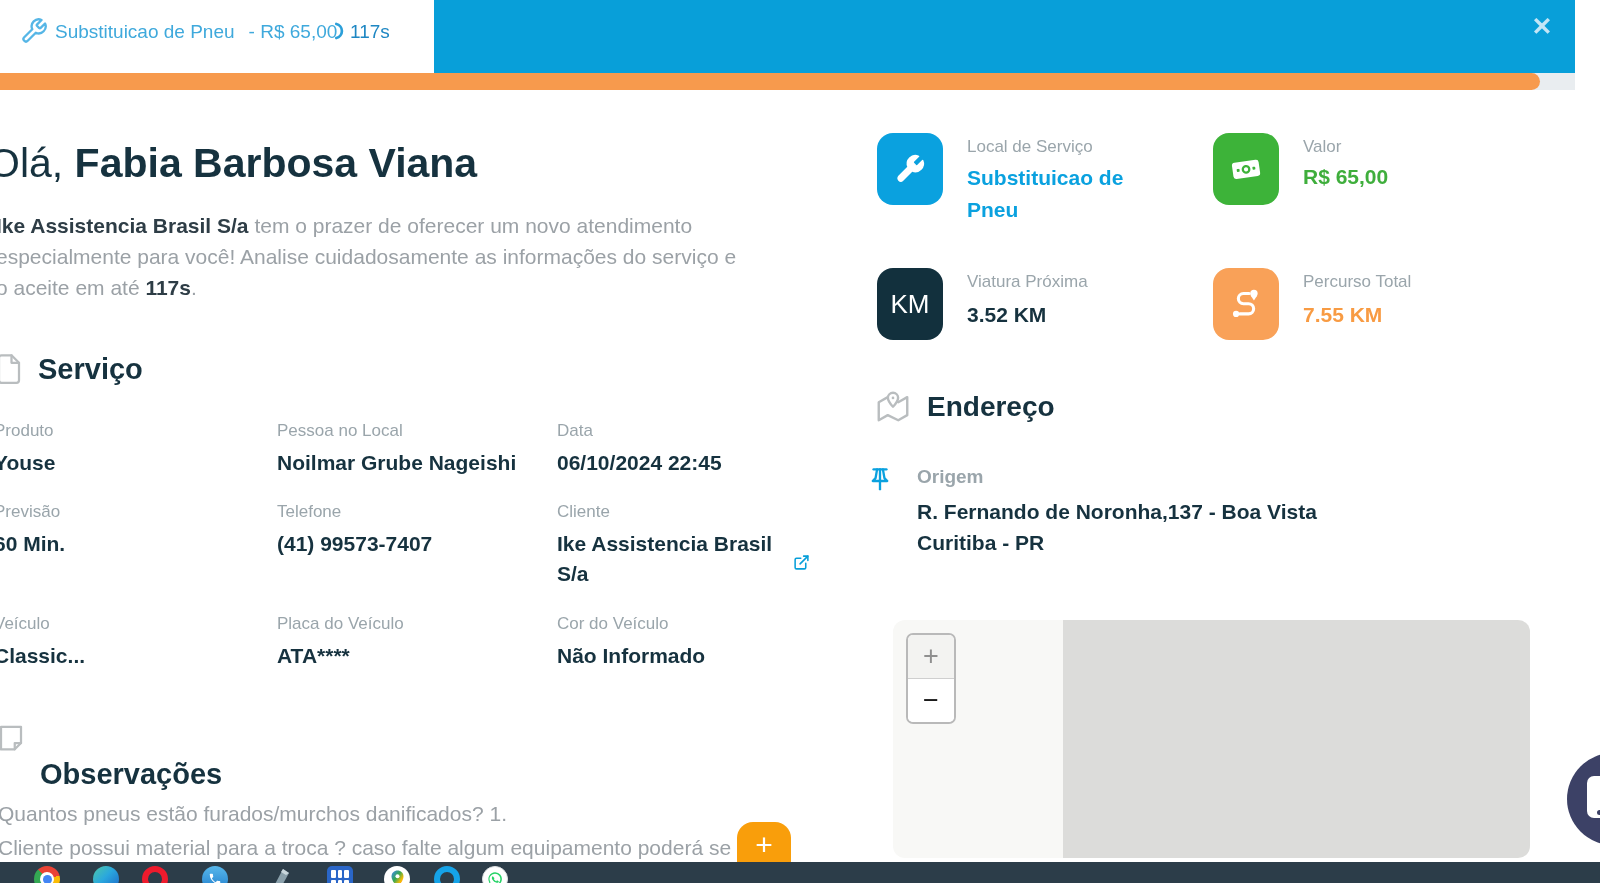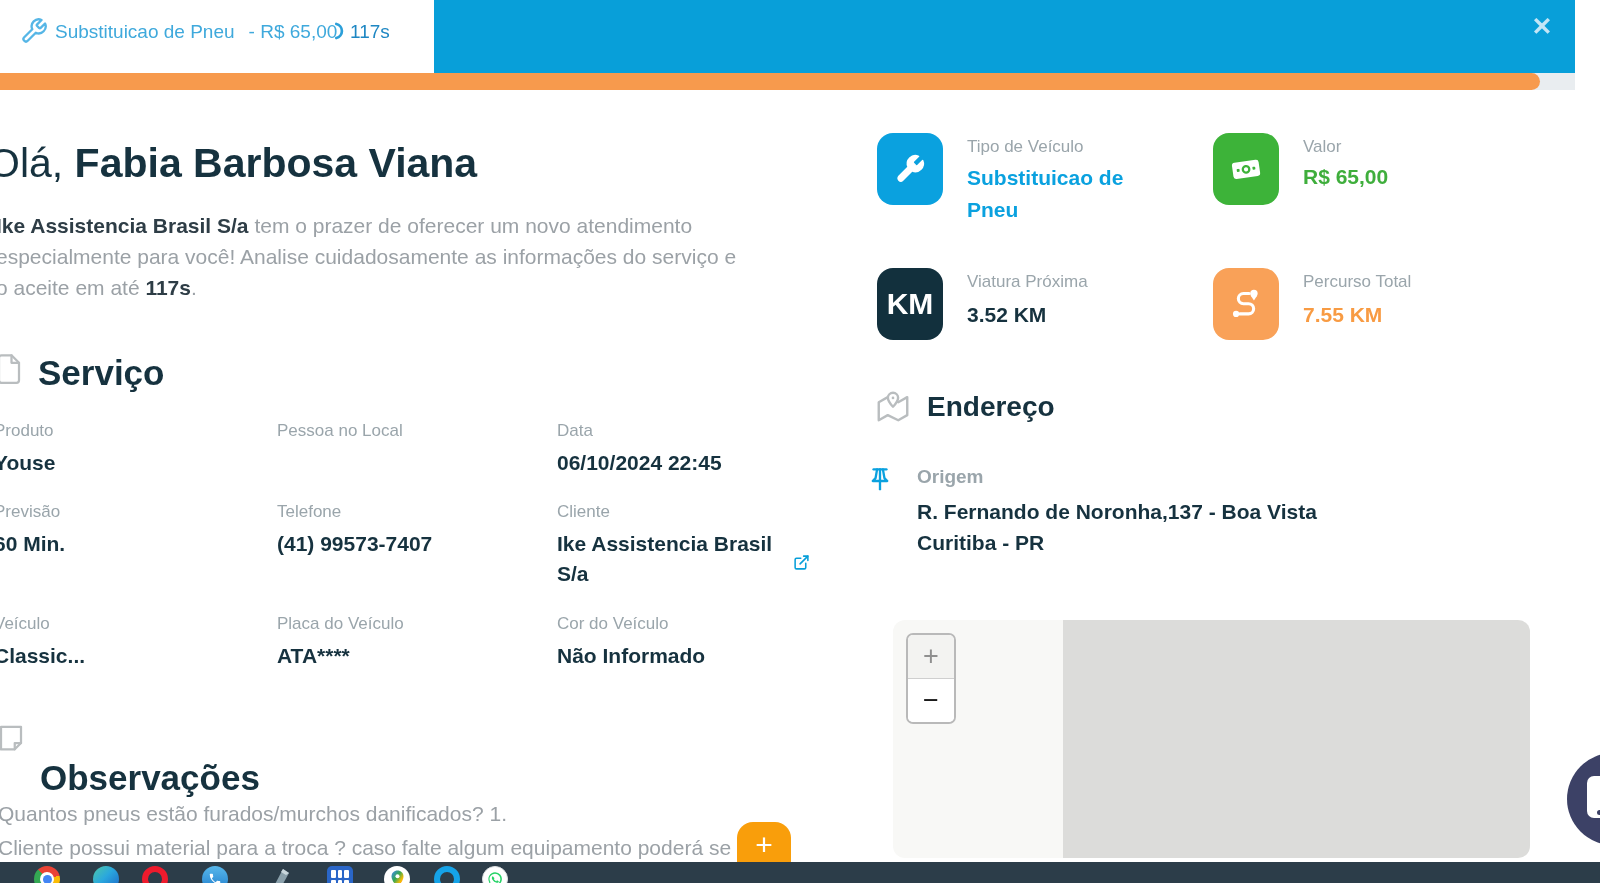--- a/index.html
+++ b/index.html
@@ -15,32 +15,32 @@
   .close-btn{left:1528px;top:12px;width:28px;height:28px;color:#c4e6f6;font-size:25px;font-weight:bold;
              display:flex;align-items:center;justify-content:center;cursor:pointer;line-height:1;}
   .prog-track{left:0;top:73px;width:1575px;height:17px;background:#e9edf0;}
   .prog-fill{left:0;top:0;width:1540px;height:17px;background:#f79a4d;border-radius:0 9px 9px 0;}
 
   
   .h1{left:-12px;top:140px;font-size:41px;color:#16323f;white-space:nowrap;}
   .h1 b{font-weight:bold;}
   .intro{left:-4px;top:210px;width:756px;font-size:21px;line-height:31px;color:#9ba1a6;}
   .intro b{color:#2e3d46;}
-  .sec-title{font-size:35px;font-weight:bold;color:#16323f;}
+  .sec-title{font-size:29px;font-weight:bold;color:#16323f;}
   .label{font-size:17px;color:#9aa5ab;}
   .value{font-size:21px;font-weight:bold;color:#16323f;line-height:30px;}
   .obs-line{font-size:21px;color:#9ba1a6;white-space:nowrap;}
   .fab{left:737px;top:822px;width:54px;height:56px;background:#f99e0b;border-radius:16px;
        color:#fff;font-size:30px;display:flex;align-items:flex-start;justify-content:center;
        padding-top:6px;box-sizing:border-box;z-index:3;cursor:pointer;}
 
   
   .cardicon{width:66px;height:72px;border-radius:16px;display:flex;align-items:center;justify-content:center;}
   .ic-blue{background:#0aa1df;} .ic-green{background:#3db339;}
-  .ic-navy{background:#12303d;color:#fff;font-weight:bold;font-size:30px;border-radius:16px;}
+  .ic-navy{background:#12303d;color:#fff;font-weight:normal;font-size:26px;border-radius:16px;}
   .ic-orange{background:#f9a158;}
   .v-blue{color:#0aa1df;} .v-green{color:#3fae3c;} .v-orange{color:#f89b43;}
 
   .origem-label{font-size:19px;color:#9aa5ab;font-weight:bold;}
   .addr{font-size:21px;font-weight:bold;color:#16323f;line-height:31px;}
 
   
   .map{left:893px;top:620px;width:637px;height:238px;background:#f8f8f6;border-radius:12px;overflow:hidden;}
   .map-gray{position:absolute;left:170px;top:0;width:467px;height:238px;background:#dcdcda;}
   .zoomctl{left:906px;top:633px;width:46px;border:2px solid #b9b9b9;border-radius:7px;overflow:hidden;background:#fff;}
@@ -120,20 +120,21 @@
     <svg width="30" height="34" viewBox="0 0 24 26" fill="none" stroke="#b9bdbf" stroke-width="1.8" stroke-linecap="round" stroke-linejoin="round">
       <path d="M14 2H6a2 2 0 0 0-2 2v18a2 2 0 0 0 2 2h12a2 2 0 0 0 2-2V8z"></path>
         <polyline points="14 2 14 8 20 8"></polyline>
     </svg>
   </span>
   <div class="abs sec-title" style="left:38px;top:353px;">Serviço</div>
 
   <div class="abs label" style="left:-6px;top:421px;">Produto</div>
   <div class="abs value" style="left:-6px;top:448px;">Youse</div>
   <div class="abs label" style="left:277px;top:421px;">Pessoa no Local</div>
+  <div class="abs value" style="left:277px;top:448px;">Noilmar Grube Nageishi</div>
   <div class="abs label" style="left:557px;top:421px;">Data</div>
   <div class="abs value" style="left:557px;top:448px;">06/10/2024 22:45</div>
 
   <div class="abs label" style="left:-6px;top:502px;">Previsão</div>
   <div class="abs value" style="left:-6px;top:529px;">60 Min.</div>
   <div class="abs label" style="left:277px;top:502px;">Telefone</div>
   <div class="abs value" style="left:277px;top:529px;">(41) 99573-7407</div>
   <div class="abs label" style="left:557px;top:502px;">Cliente</div>
   <div class="abs value" style="left:557px;top:529px;width:218px;">Ike Assistencia Brasil S/a</div>
   <span class="abs" style="left:793px;top:554px;">
@@ -161,21 +162,21 @@
   <div class="abs obs-line" style="left:-2px;top:802px;">Quantos pneus estão furados/murchos danificados? 1.</div>
   <div class="abs obs-line" style="left:-2px;top:836px;">Cliente possui material para a troca ? caso falte algum equipamento poderá se</div>
 
   <div class="abs fab">+</div>
 
   <div class="abs cardicon ic-blue" style="left:877px;top:133px;">
     <svg width="32" height="32" viewBox="0 0 24 24" fill="#fff" stroke="#fff" stroke-width="1" stroke-linejoin="round">
       <path d="M14.7 6.3a1 1 0 0 0 0 1.4l1.6 1.6a1 1 0 0 0 1.4 0l3.77-3.77a6 6 0 0 1-7.94 7.94l-6.91 6.91a2.12 2.12 0 0 1-3-3l6.91-6.91a6 6 0 0 1 7.94-7.94l-3.76 3.76z"></path>
     </svg>
   </div>
-  <div class="abs label" style="left:967px;top:137px;">Tipo de Veículo</div>
+  <div class="abs label" style="left:967px;top:137px;">Local de Serviço</div>
   <div class="abs value v-blue" style="left:967px;top:162px;width:175px;line-height:32px;">Substituicao de Pneu</div>
 
   <div class="abs cardicon ic-green" style="left:1213px;top:133px;">
     <svg width="34" height="34" viewBox="0 0 24 24">
       <g transform="rotate(-8 12 12)">
         <rect x="2.5" y="6.5" width="19" height="11.5" rx="2" fill="#fff"></rect>
         <circle cx="12" cy="12.2" r="3.1" fill="#3db339"></circle>
           <circle cx="12" cy="12.2" r="1.5" fill="#fff"></circle>
         <rect x="5.4" y="11.2" width="2" height="2" rx="0.5" fill="#3db339"></rect>
         <rect x="16.6" y="11.2" width="2" height="2" rx="0.5" fill="#3db339"></rect>

